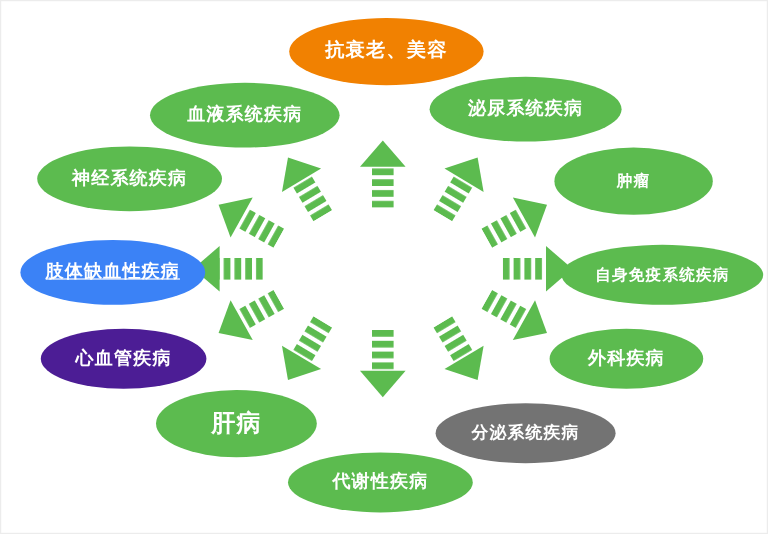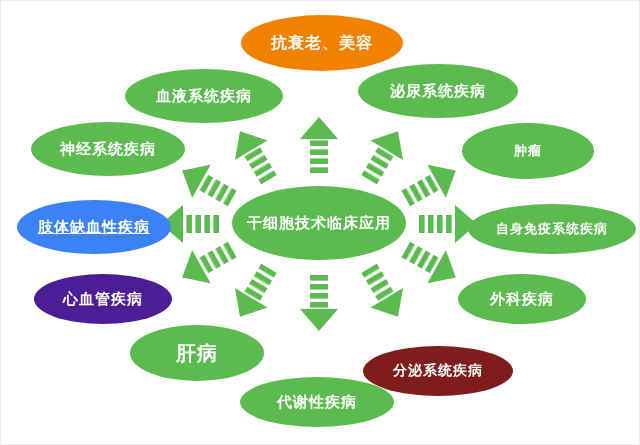--- a/index.html
+++ b/index.html
@@ -73,23 +73,20 @@
           <rect x="0" y="-9" width="35.50663677834666" height="18" fill="url(#stripes)"></rect>
           <path d="M 34.5 -19 L 56.5 0 L 34.5 19 Z" fill="#5cbb4f"></path>
         </g>
         <g transform="translate(404.6 197.5) rotate(-29.1)">
           <rect x="0" y="-9" width="36.50652136931949" height="18" fill="url(#stripes)"></rect>
           <path d="M 35.5 -19 L 57.5 0 L 35.5 19 Z" fill="#5cbb4f"></path>
         </g>
       </g>
   </svg>
 
-  <div class="node" id="center-node" style="left: 231px; top: 185px; width: 174px; height: 74px; font-size: 15px; background: rgb(92, 187, 79);">
-    <span>干细胞技术临床应用</span>
-  </div>
 
   <div id="nodes">
       <div class="node" style="left: 240px; top: 14px; width: 162px; height: 56px; font-size: 16px; background: rgb(241, 129, 1);">
         <span>抗衰老、美容</span>
       </div>
       <div class="node" style="left: 124px; top: 68px; width: 158px; height: 54px; font-size: 15px; background: rgb(92, 187, 79);">
         <span>血液系统疾病</span>
       </div>
       <div class="node" style="left: 357px; top: 63px; width: 160px; height: 54px; font-size: 15px; background: rgb(92, 187, 79);">
         <span>泌尿系统疾病</span>
@@ -108,20 +105,20 @@
       </div>
       <div class="node" style="left: 33px; top: 273px; width: 138px; height: 50px; font-size: 15px; background: #4c1d95;">
         <span>心血管疾病</span>
       </div>
       <div class="node" style="left: 457px; top: 273px; width: 128px; height: 50px; font-size: 15px; background: rgb(92, 187, 79);">
         <span>外科疾病</span>
       </div>
       <div class="node" style="left: 129px; top: 324px; width: 134px; height: 56px; font-size: 20px; background: rgb(92, 187, 79);">
         <span>肝病</span>
       </div>
-      <div class="node" style="left: 362px; top: 345px; width: 150px; height: 50px; font-size: 14px; background: #7f1d1d;">
+      <div class="node" style="left: 362px; top: 335px; width: 150px; height: 50px; font-size: 14px; background: #737373;">
         <span>分泌系统疾病</span>
       </div>
       <div class="node" style="left: 239px; top: 376px; width: 154px; height: 50px; font-size: 15px; background: rgb(92, 187, 79);">
         <span>代谢性疾病</span>
       </div>
     </div>
 </div>
 
 </body></html>

